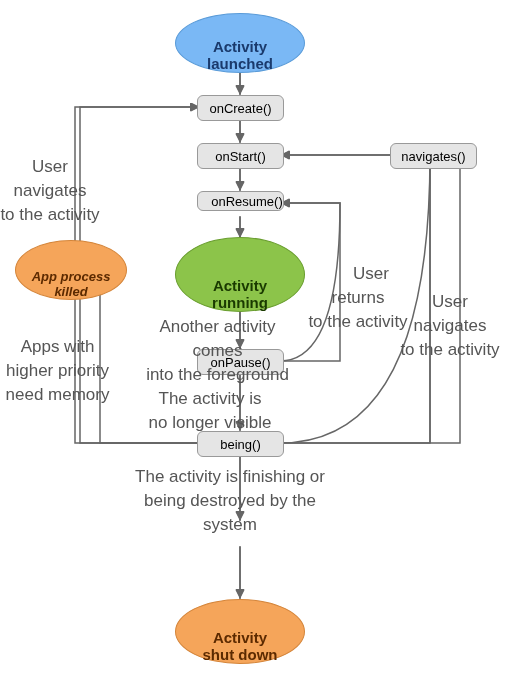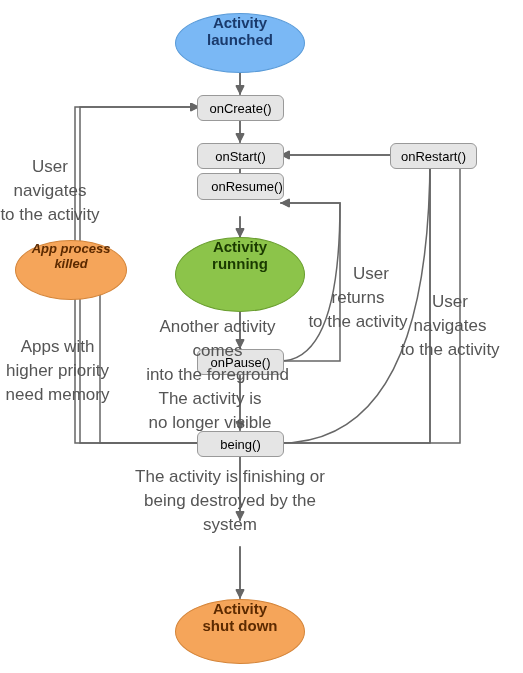--- a/index.html
+++ b/index.html
@@ -29,21 +29,21 @@
       align-items: center;
       justify-content: center;
       text-align: center;
       font-size: 13px;
     }
 
     
     .node-oval {
       position: absolute;
       display: flex;
-      align-items: flex-start;
+      align-items: flex-end;
       justify-content: center;
       text-align: center;
       font-weight: bold;
       font-size: 14px;
       border-radius: 50%;
     }
 
     .node-blue {
       background: #7ab8f5;
       border: 1.5px solid #5a9bd8;
@@ -169,24 +169,24 @@
 
   <div class="node-rect" style="left:197px; top:95px; width:87px; height:26px;">
     <span>onCreate()</span>
   </div>
 
   <div class="node-rect" style="left:197px; top:143px; width:87px; height:26px;">
     <span>onStart()</span>
   </div>
 
   <div class="node-rect" style="left:390px; top:143px; width:87px; height:26px;">
-    <span>onRestart()</span>
-  </div>
-
-  <div class="node-rect" style="left:197px; top:173px; width:87px; height:27px;padding-left:13px;">
+    <span>navigates()</span>
+  </div>
+
+  <div class="node-rect" style="left:197px; top:191px; width:87px; height:20px;padding-left:13px;">
     <span>onResume()</span>
   </div>
 
   <div class="node-oval node-green" style="left:175px; top:237px; width:130px; height:75px;">
     <span style="white-space:pre-line; font-weight:bold; font-size:15px; color:#1a3a00;">Activity
 running</span>
   </div>
 
   <div class="node-oval node-orange" style="left:15px; top:240px; width:112px; height:60px;font-style:italic;">
     <span style="white-space:pre-line; font-weight:bold; font-size:13px; color:#5c2a00;">App process

